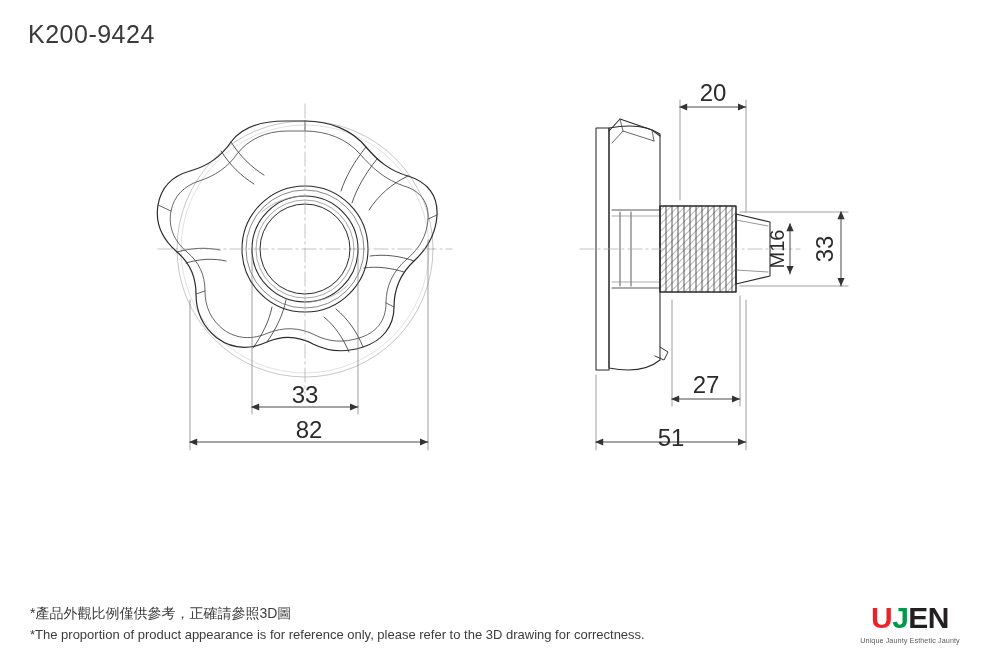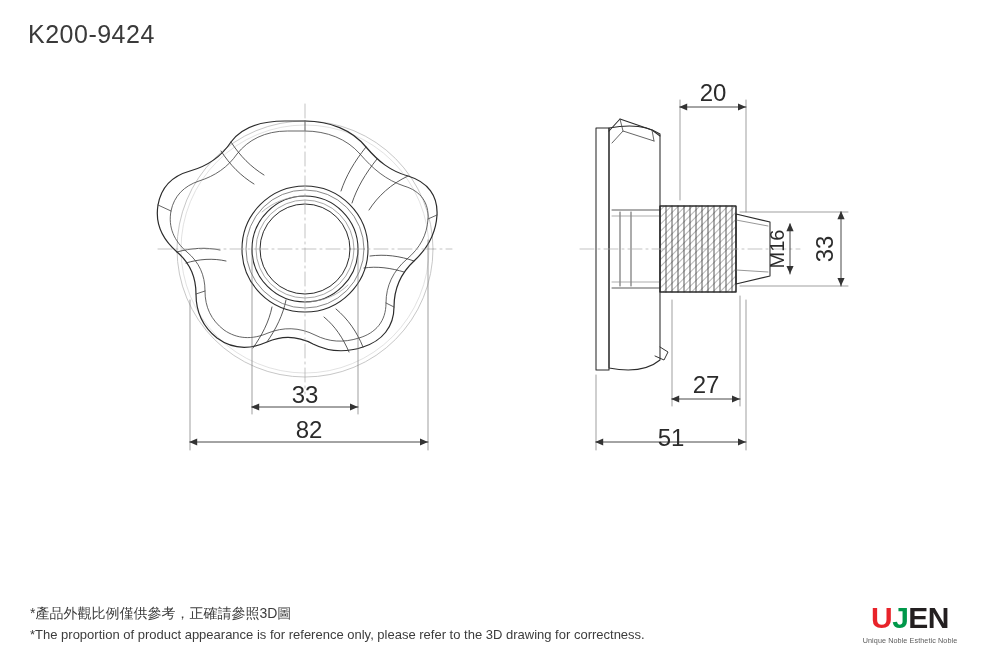--- a/index.html
+++ b/index.html
@@ -287,16 +287,16 @@
     </g>
   </svg>
 
   <div id="footnotes">
     <div class="note cn">*產品外觀比例僅供參考，正確請參照3D圖</div>
     <div class="note en">*The proportion of product appearance is for reference only, please refer to the 3D drawing for correctness.</div>
   </div>
 
   <div id="logo">
     <div id="logo-mark"><span class="u">U</span><span class="j">J</span><span class="e">E</span><span class="n">N</span></div>
-    <div id="logo-tag">Unique Noble Esthetic Noble</div>
+    <div id="logo-tag">Unique Jaunty Esthetic Jaunty</div>
   </div>
 
 </div>
 
 </body></html>

